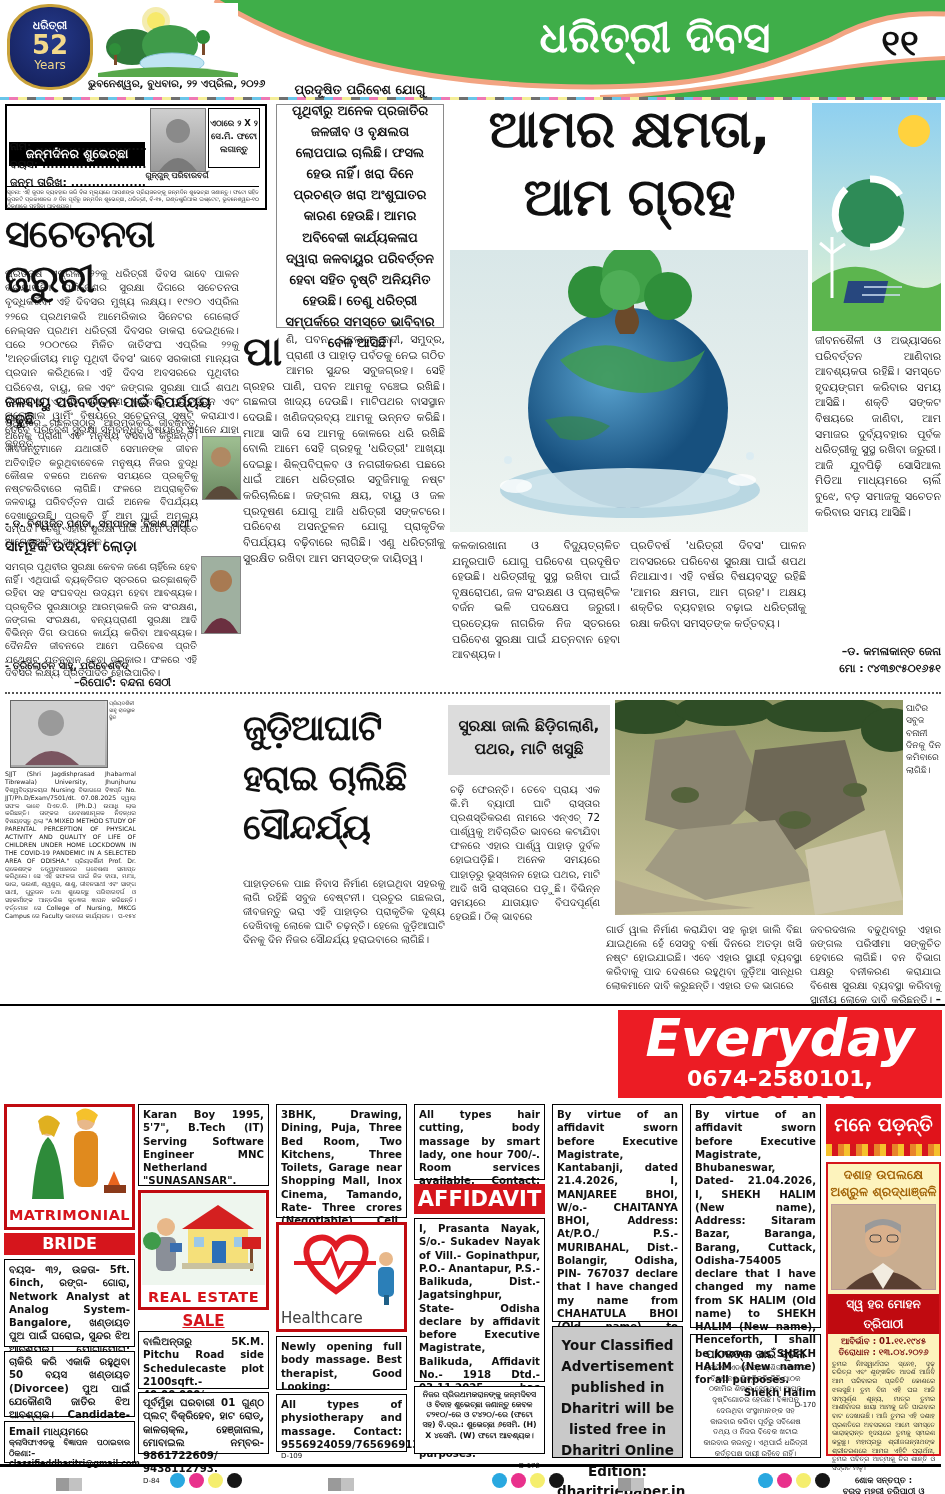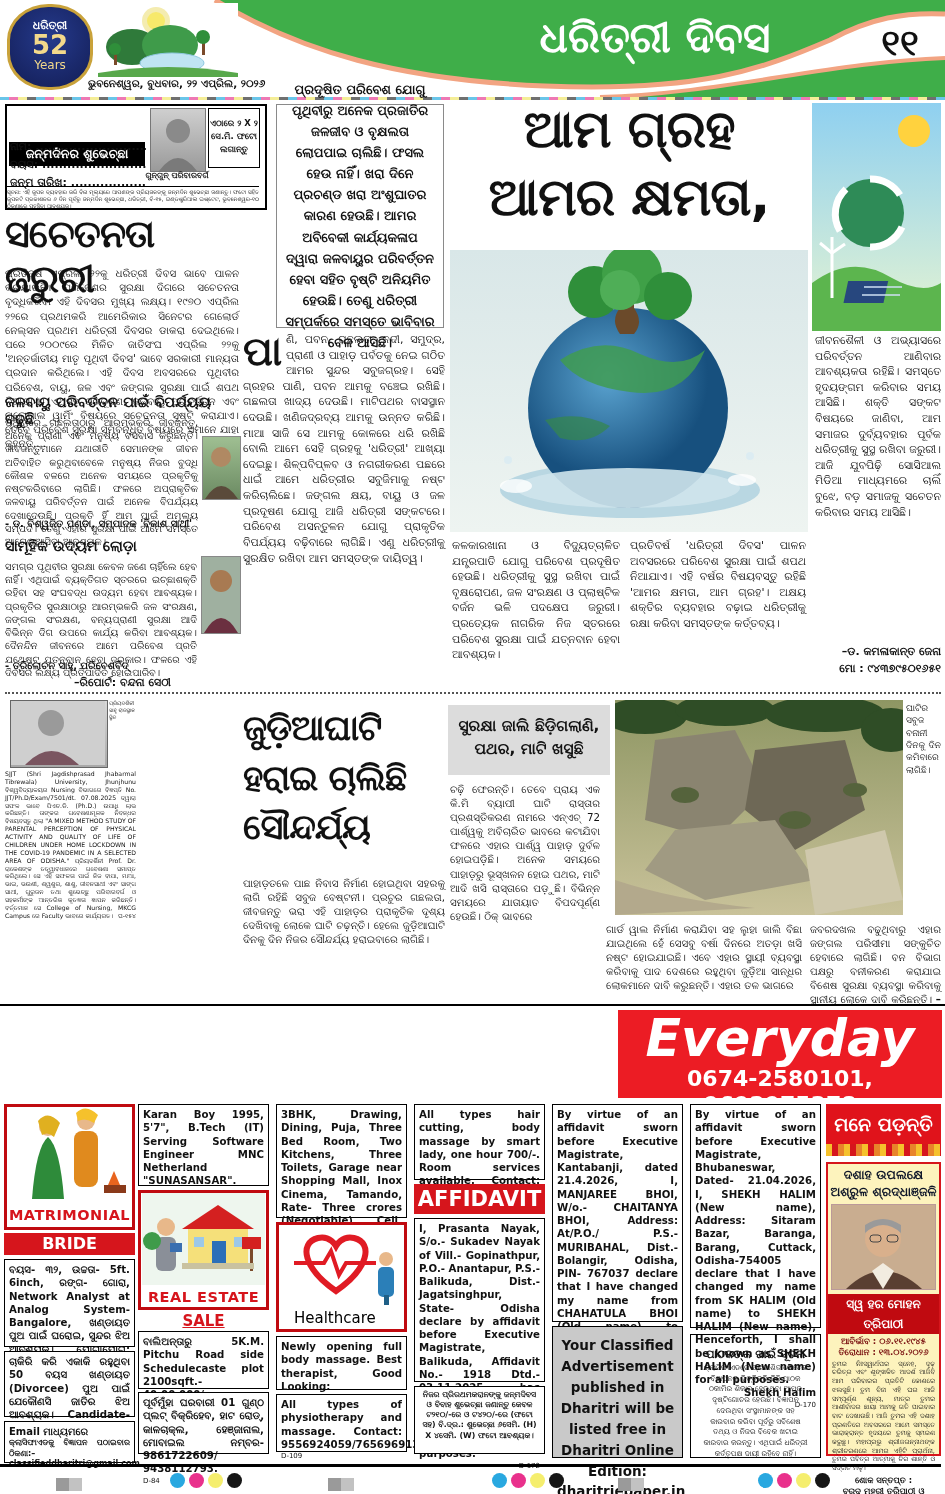--- a/index.html
+++ b/index.html
@@ -147,22 +147,22 @@
     <svg width="38" height="76" viewBox="0 0 38 76">
         <rect width="38" height="76" fill="#9fb0a0"></rect>
         <circle cx="19" cy="24" r="11" fill="#a87a52"></circle>
         <path d="M2,76 Q19,46 36,76 Z" fill="#6b3040"></path>
       </svg>
   </div>
   <div class="abs author" style="left:5px;top:660px;width:234px">- ତ୍ରିଲୋଚନ ସାହୁ, ପରିବେଶବିଦ୍</div>
   <div class="abs b ctr" style="left:30px;top:676px;width:185px;font-size:11px">–ରିପୋର୍ଟ: ବନ୍ଦନା ସେଠୀ</div>
 
   <div class="abs head-main">
+    <div>ଆମର କ୍ଷମତା,</div>
     <div>ଆମ ଗ୍ରହ</div>
-    <div>ଆମର କ୍ଷମତା,</div>
   </div>
   <svg class="abs" style="left:812px;top:103px" width="129" height="228" viewBox="0 0 129 228">
     <defs>
         <linearGradient id="sky" x1="0" y1="0" x2="0" y2="1">
           <stop offset="0" stop-color="#8fd0f0"></stop>
           <stop offset="1" stop-color="#e6f4d2"></stop>
         </linearGradient>
       </defs>
     <rect width="129" height="228" fill="url(#sky)"></rect>
     <circle cx="102" cy="28" r="16" fill="#ffd23e"></circle>
@@ -344,21 +344,21 @@
     <span>3BHK, Drawing, Dining, Puja, Three Bed Room, Two Kitchens, Three Toilets, Garage near Shopping Mall, Inox Cinema, Tamando, Rate- Three crores (Negotiable). Cell. 9040188940, 93481 21441.</span><span class="ref">D-166</span>
   </div>
   <div class="abs imgbox" style="left:276px;top:1222px;width:131px;height:110px">
     <svg width="123" height="80" viewBox="0 0 123 80">
       <path d="M56,66 C24,44 18,18 38,13 C50,10 56,21 56,21 C56,21 62,10 74,13 C94,18 88,44 56,66Z" fill="none" stroke="#e01b24" stroke-width="6"></path>
       <polyline points="14,38 44,38 51,26 59,50 66,38 96,38" fill="none" stroke="#e01b24" stroke-width="4"></polyline>
       <circle cx="106" cy="34" r="7" fill="#e8b88a"></circle>
         <rect x="98" y="42" width="16" height="30" rx="5" fill="#2b7fb8"></rect>
       <rect x="104" y="70" width="5" height="10" fill="#1f5f86"></rect>
     </svg>
-    <div style="color:#000000;font-size:15px;text-align:left;padding-left:15px">Healthcare</div>
+    <div style="color:#404040;font-size:15px;text-align:left;padding-left:2px">Healthcare</div>
   </div>
   <div class="abs ad" style="left:276px;top:1336px;width:131px;height:54px">
     <span>Newly opening full body massage. Best therapist, Good Looking: 7205888795.</span><span class="ref">D-135</span>
   </div>
   <div class="abs ad" style="left:276px;top:1394px;width:131px;height:58px">
     <span>All types of physiotherapy and massage. Contact: 9556924059/7656969134.</span><span class="ref" style="text-align:left">D-109</span>
   </div>
 
   <div class="abs ad" style="left:414px;top:1104px;width:131px;height:76px">
     <span>All types hair cutting, body massage by smart lady, one hour 700/-. Room services available. Contact: 7788888200.</span><span class="ref">D-76307</span>
@@ -383,32 +383,32 @@
     <span class="ref">D-170</span>
   </div>
   <div class="abs notice" style="left:690px;top:1334px;width:131px;height:124px">
     <div class="b ctr" style="font-size:11.5px;margin-bottom:2px">ପାଠକଙ୍କ ପାଇଁ ସୂଚନା</div>
     <div class="ctr" style="font-size:7.4px;line-height:1.45">କ୍ଲାସିଫାଏଡରେ ପ୍ରକାଶିତ କେତେକ ବିଜ୍ଞାପନକୁ ଭିତ୍ତିକରି କିଛି ପାଠକ ଠକାମିର ଶିକାର ହେଉଥିବା ଆମର ଦୃଷ୍ଟିଗୋଚର ହେଉଛି। ବିଜ୍ଞାପନ ଦେଉଥିବା ସଂସ୍ଥାମାନଙ୍କ ସହ କାରବାର କରିବା ପୂର୍ବରୁ ସବିଶେଷ ତଥ୍ୟ ଓ ନିଜର ବିବେକ ଖଟାଇ କାରବାର କରନ୍ତୁ। ଏଥିପାଇଁ ଧରିତ୍ରୀ କର୍ତ୍ତୃପକ୍ଷ ଦାୟୀ ରହିବେ ନାହିଁ।</div>
   </div>
 
   <div class="abs mane" style="left:826px;top:1104px;width:115px;height:40px">ମନେ ପଡ଼ନ୍ତି</div>
   <div class="abs mane-dec" style="left:826px;top:1144px;width:115px"></div>
   <div class="abs obit" style="left:826px;top:1162px;width:115px;height:294px">
-    <div style="color:#0f172a;font-size:12.5px;font-weight:800;padding:3px 2px;line-height:1.35">ଦଶାହ ଉପଲକ୍ଷେ ଅଶ୍ରୁଳ ଶ୍ରଦ୍ଧାଞ୍ଜଳି</div>
+    <div style="color:#a16207;font-size:12.5px;font-weight:800;padding:3px 2px;line-height:1.35">ଦଶାହ ଉପଲକ୍ଷେ ଅଶ୍ରୁଳ ଶ୍ରଦ୍ଧାଞ୍ଜଳି</div>
     <svg width="103" height="84" viewBox="0 0 103 84" style="border:1px solid #b99">
       <rect width="103" height="84" fill="#c9ad90"></rect>
       <path d="M14,84 Q51,48 90,84 Z" fill="#5a3f32"></path>
       <path d="M40,66 L51,58 L62,66 L51,84 Z" fill="#f2ece0"></path>
       <circle cx="51" cy="34" r="18" fill="#d9b08c"></circle>
       <path d="M33,28 Q51,12 69,28 L69,20 Q51,8 33,20 Z" fill="#9a9a9a"></path>
       <rect x="38" y="30" width="11" height="7" rx="3" fill="none" stroke="#444"></rect>
         <rect x="55" y="30" width="11" height="7" rx="3" fill="none" stroke="#444"></rect>
     </svg>
     <div style="background:#c00a10;color:#fff;font-size:12px;font-weight:800;line-height:20px">ସ୍ୱ ହର ମୋହନ ତ୍ରିପାଠୀ</div>
-    <div class="b" style="font-size:8.6px;color:#7a1010;margin-top:2px">ଆବିର୍ଭାବ : ୦୬.୧୧.୧୯୪୫</div>
+    <div class="b" style="font-size:8.6px;color:#7a1010;margin-top:2px">ଆବିର୍ଭାବ : 01.୧୧.୧୯୪୫</div>
     <div class="b" style="font-size:8.6px;color:#7a1010">ତିରୋଧାନ : ୧୩.୦୪.୨୦୨୬</div>
     <div class="j" style="font-size:6.7px;line-height:1.3;padding:2px 4px">ତୁମର ନିଃସ୍ୱାର୍ଥପର ସ୍ନେହ, ଦୃଢ଼ ଚରିତ୍ର ଏବଂ ଶୃଙ୍ଖଳିତ ଆଦର୍ଶ ଆଜିବି ଆମ ପରିବାରର ପ୍ରତିଟି କୋଣରେ ଝଲସୁଛି। ତୁମ ବିନା ଏହି ଘର ଆଜି ସମ୍ପୂର୍ଣ୍ଣ ଶୂନ୍ୟ, ମାତ୍ର ତୁମର ଆଶୀର୍ବାଦର ଛାୟା ଆମକୁ ଗତି ପାଇବାର ବାଟ ଦେଖାଉଛି। ଆଜି ତୁମର ଏହି ଦଶାହ ପ୍ରଣତିରେ ଅବସରରେ ଆମେ ସମସ୍ତେ ଭାରାକ୍ରାନ୍ତ ହୃଦୟରେ ତୁମକୁ ସ୍ମରଣ କରୁଛୁ। ମହାପ୍ରଭୁ ଶ୍ରୀଜଗନ୍ନାଥଙ୍କ ଶ୍ରୀଚରଣରେ ଆମର ଏହିଟି ପ୍ରାର୍ଥନା, ତୁମର ପବିତ୍ର ଆତ୍ମାକୁ ଚିର ଶାନ୍ତି ଓ ସଦ୍‌ଗତି ମିଳୁ।</div>
     <div class="b" style="font-size:8.4px">ଶୋକ ସନ୍ତପ୍ତ :</div>
     <div class="b" style="font-size:8.6px">ବରଦ ମହରୀ ତ୍ରିପାଠୀ ଓ ପରିବାର ବର୍ଗ</div>
     
   </div>
 
   <div class="abs rule" style="left:0;top:1464px;width:941px;height:3px"></div>
   <div class="abs" style="left:56px;top:1476px">
     <span class="sq" style="background:#9a9a9a"></span><span class="sq" style="background:#c2c2c2"></span>

